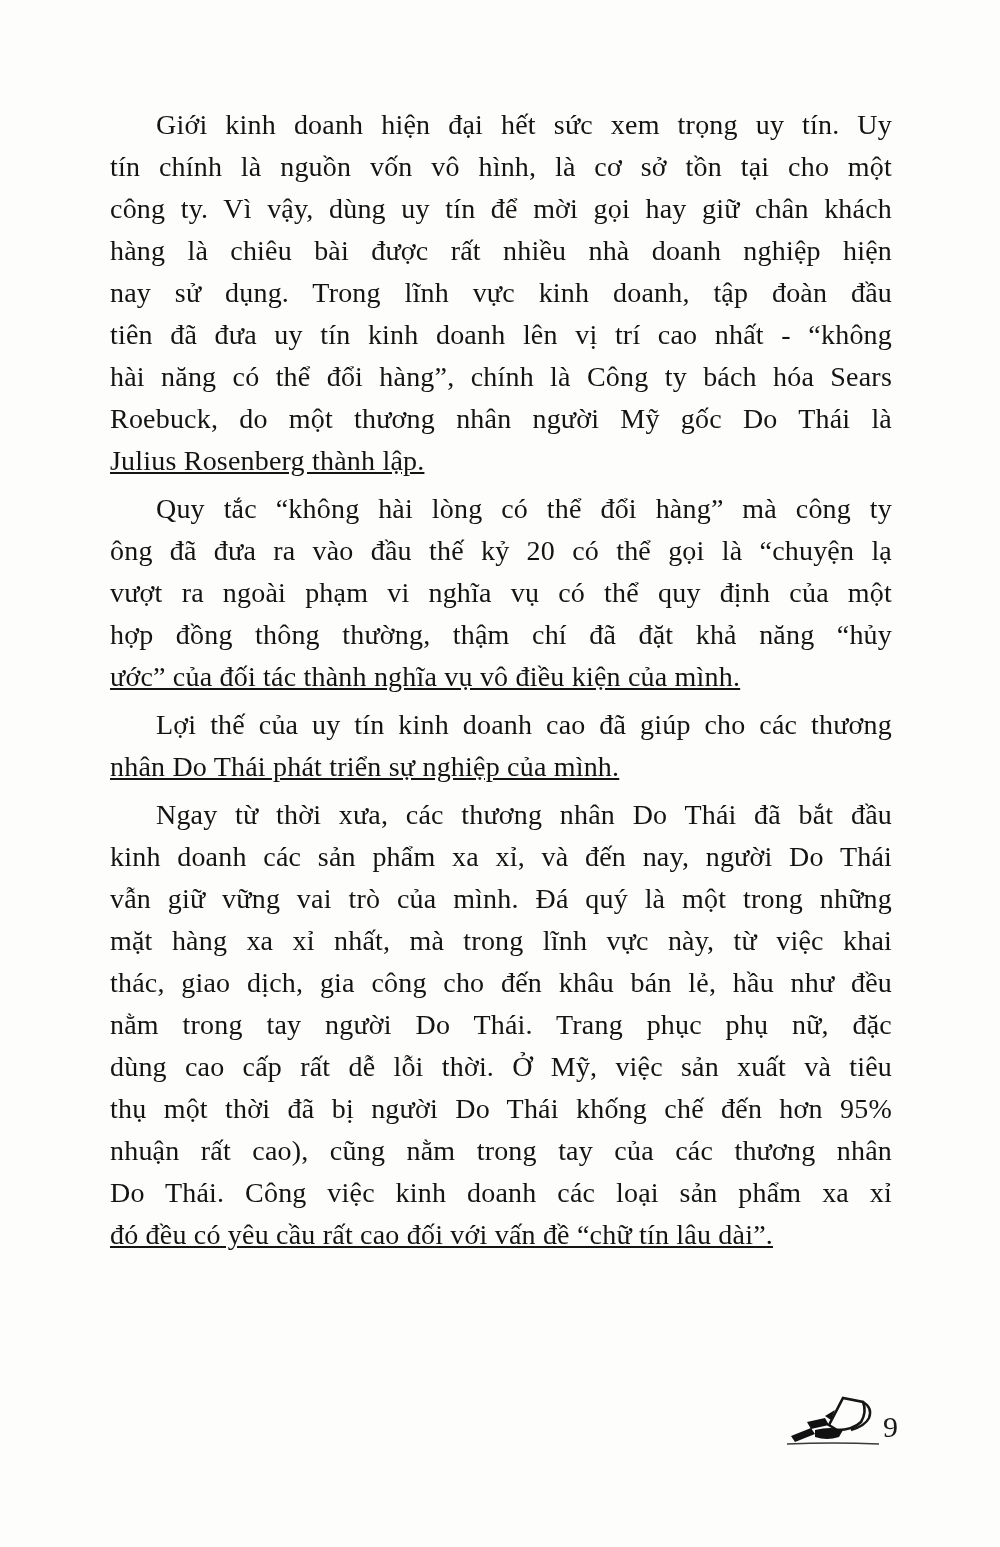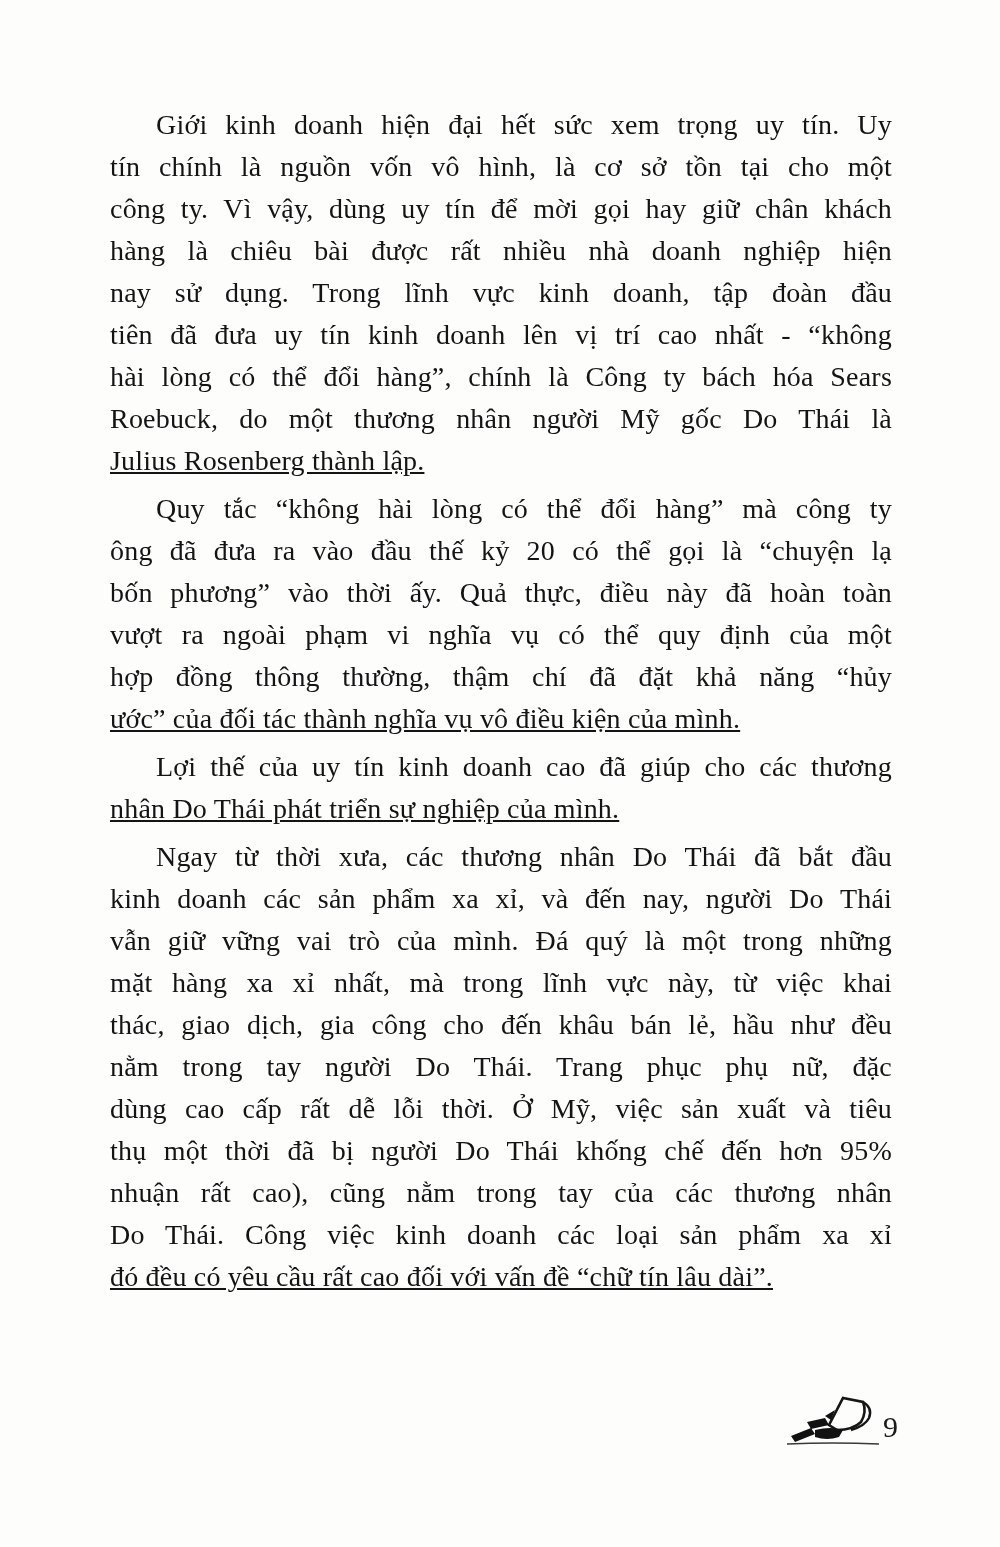--- a/index.html
+++ b/index.html
@@ -69,28 +69,27 @@
 <div class="page">
 
   <main class="text-block" id="text-block">
       <div class="paragraph">
         <div class="line first">Giới kinh doanh hiện đại hết sức xem trọng uy tín. Uy</div>
         <div class="line">tín chính là nguồn vốn vô hình, là cơ sở tồn tại cho một</div>
         <div class="line">công ty. Vì vậy, dùng uy tín để mời gọi hay giữ chân khách</div>
         <div class="line">hàng là chiêu bài được rất nhiều nhà doanh nghiệp hiện</div>
         <div class="line">nay sử dụng. Trong lĩnh vực kinh doanh, tập đoàn đầu</div>
         <div class="line">tiên đã đưa uy tín kinh doanh lên vị trí cao nhất - “không</div>
-        <div class="line">hài lòng có thể đổi hàng”, chính là Công ty bách hóa Sears</div>
+        <div class="line">hài năng có thể đổi hàng”, chính là Công ty bách hóa Sears</div>
         <div class="line">Roebuck, do một thương nhân người Mỹ gốc Do Thái là</div>
         <div class="line last">Julius Rosenberg thành lập.</div>
       </div>
       <div class="paragraph">
         <div class="line first">Quy tắc “không hài lòng có thể đổi hàng” mà công ty</div>
         <div class="line">ông đã đưa ra vào đầu thế kỷ 20 có thể gọi là “chuyện lạ</div>
-        <div class="line">bốn phương” vào thời ấy. Quả thực, điều này đã hoàn toàn</div>
         <div class="line">vượt ra ngoài phạm vi nghĩa vụ có thể quy định của một</div>
         <div class="line">hợp đồng thông thường, thậm chí đã đặt khả năng “hủy</div>
         <div class="line last">ước” của đối tác thành nghĩa vụ vô điều kiện của mình.</div>
       </div>
       <div class="paragraph">
         <div class="line first">Lợi thế của uy tín kinh doanh cao đã giúp cho các thương</div>
         <div class="line last">nhân Do Thái phát triển sự nghiệp của mình.</div>
       </div>
       <div class="paragraph">
         <div class="line first">Ngay từ thời xưa, các thương nhân Do Thái đã bắt đầu</div>

